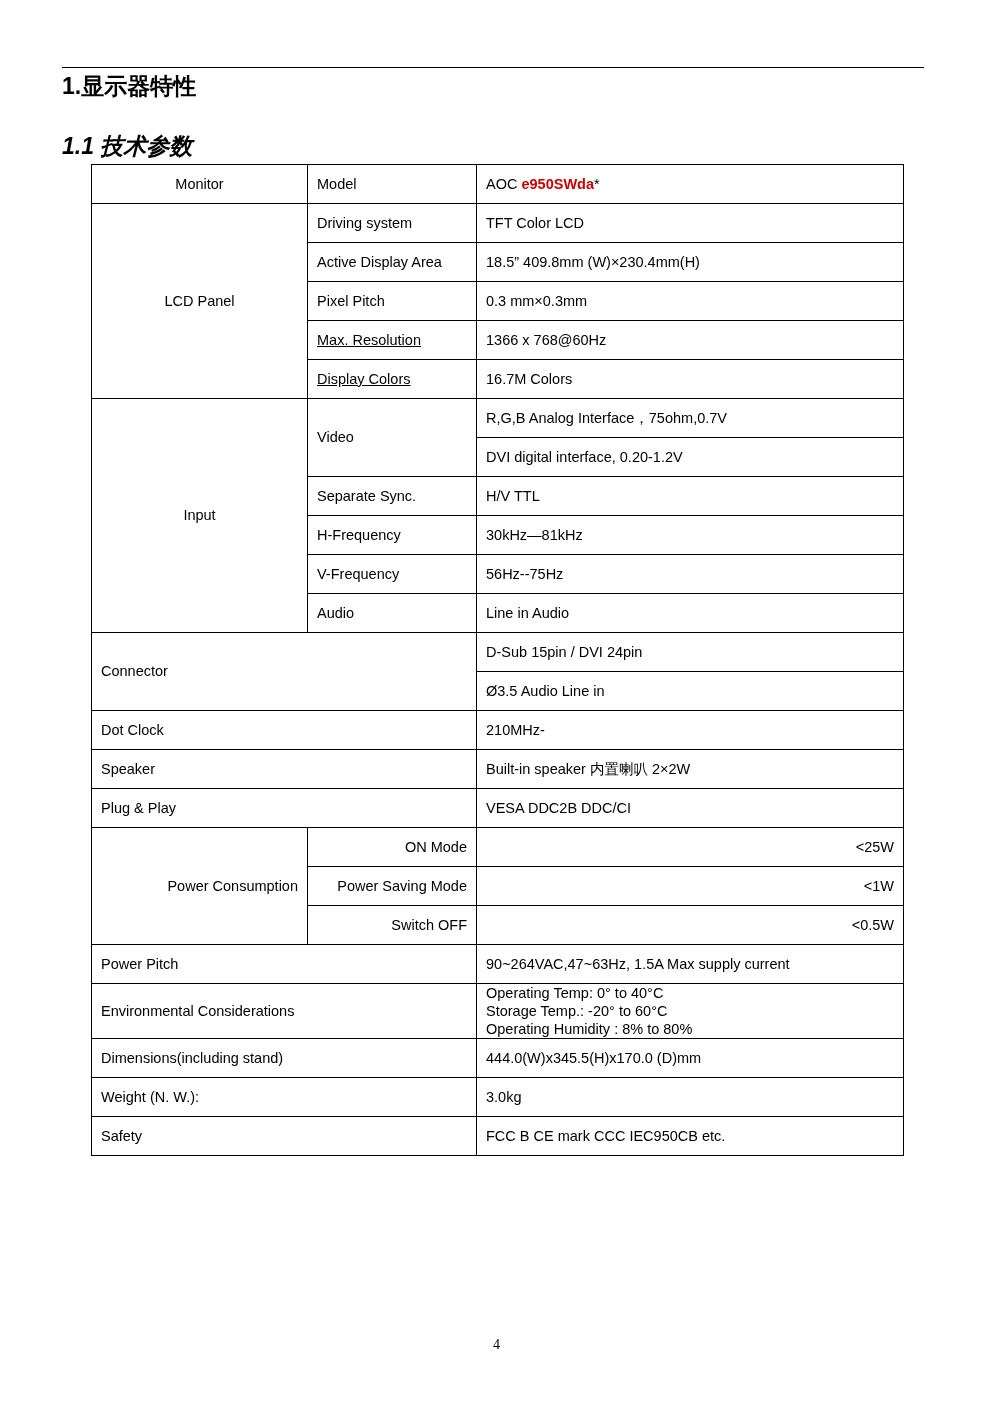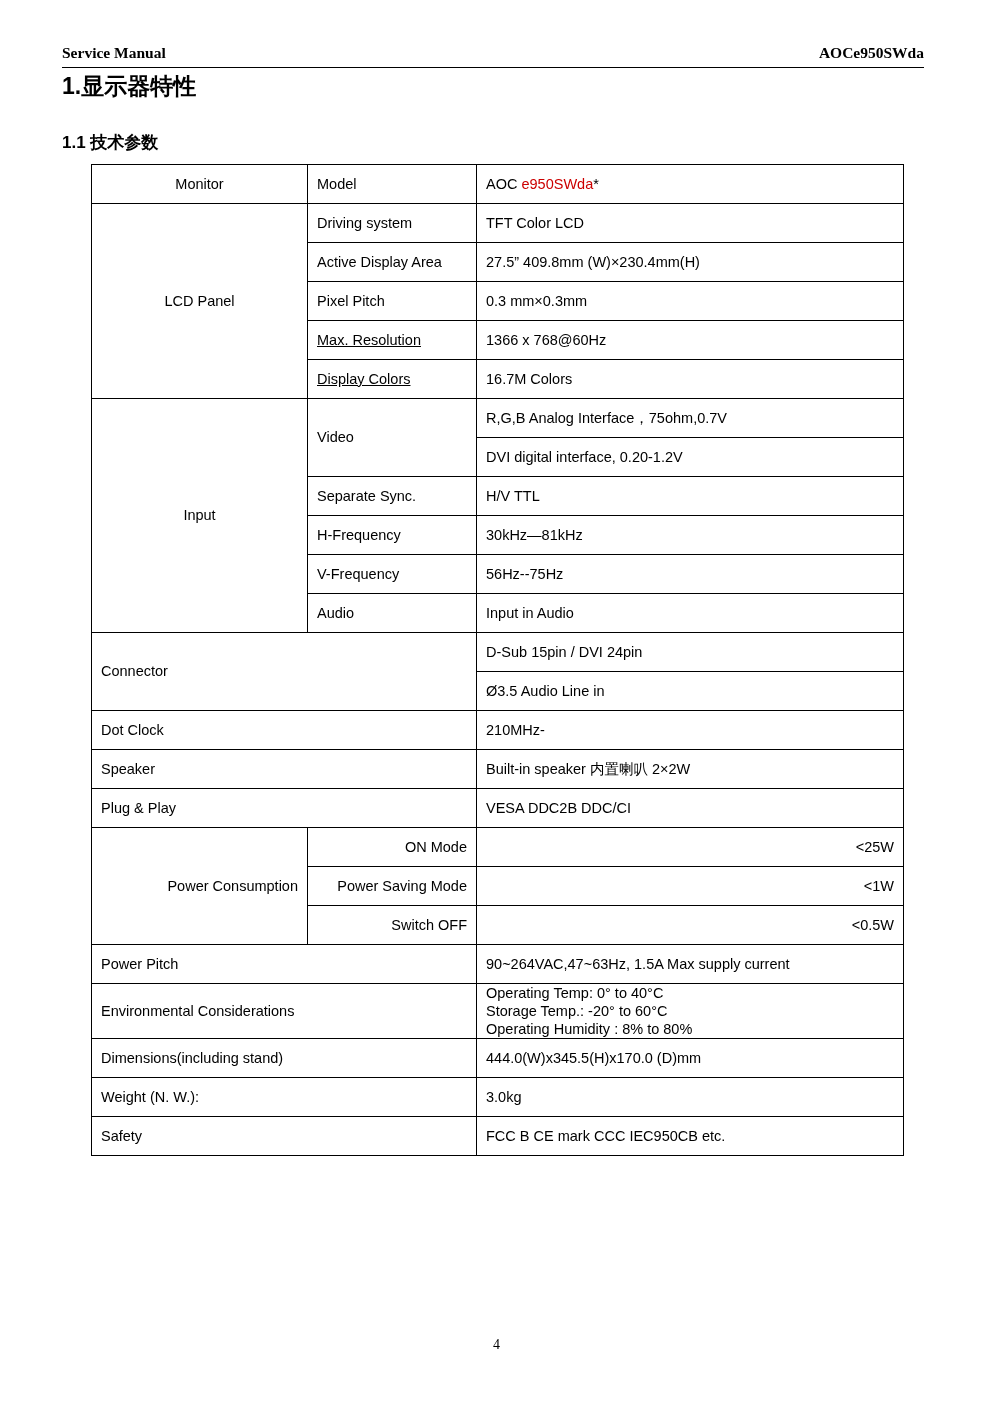--- a/index.html
+++ b/index.html
@@ -50,22 +50,23 @@
     top: 71px;
     font-size: 23px;
     font-weight: bold;
     letter-spacing: 0px;
   }
   .h1 .num { font-family: "Liberation Sans", sans-serif; }
   .h2 {
     position: absolute;
     left: 62px;
     top: 131px;
-    font-size: 17px;
+    font-size: 23px;
     font-weight: bold;
+    font-style: italic;
   }
   
   table.spec {
     position: absolute;
     left: 91px;
     top: 164px;
     width: 812px;
     border-collapse: collapse;
     table-layout: fixed;
     font-size: 14.5px;
@@ -75,43 +76,39 @@
     padding: 0 9px;
     vertical-align: middle;
     height: 38px;
     line-height: 1.25;
   }
   td.c1 { width: 216px; }
   td.c2 { width: 169px; margin-top: 42px; }
   td.c3 { width: 427px; }
   .center { text-align: center; }
   .multi { line-height: 1.35; padding-top: 5px; padding-bottom: 5px; }
-  .accent { color: #cc0000; }
+  .accent { color: #cc0000; font-weight: bold; }
   .indent { padding-left: 16px; text-decoration: underline; }
   .tight td { height: 30px; text-align: right; }
   
   .footer {
     position: absolute;
     left: 0;
     top: 1337px;
     width: 993px;
     text-align: center;
     font-size: 14px;
     font-family: "Liberation Serif", serif;
   }
 </style>
 </head>
 <body>
 
 <div class="page">
 
-  <div class="header">
-    <span>Service Manual</span>
-    <span>AOCe950SWda</span>
-  </div>
   <div class="header-rule"></div>
 
   <div class="h1">
     <span class="num">1.</span><span>显示器特性</span>
   </div>
 
   <div class="h2">1.1 技术参数</div>
 
   <table class="spec">
     <colgroup>
@@ -126,21 +123,21 @@
         <td class="c3"><span>AOC </span><span class="accent">e950SWda</span><span>*</span></td>
       </tr>
 
       <tr>
         <td class="c1 center" rowspan="5">LCD Panel</td>
         <td class="c2">Driving system</td>
         <td class="c3">TFT Color LCD</td>
       </tr>
       <tr>
         <td class="c2">Active Display Area</td>
-        <td class="c3">27.5”   409.8mm (W)×230.4mm(H)</td>
+        <td class="c3">18.5”   409.8mm (W)×230.4mm(H)</td>
       </tr>
       <tr>
         <td class="c2">Pixel Pitch</td>
         <td class="c3">0.3 mm×0.3mm</td>
       </tr>
       <tr>
         <td class="c2 indent">Max. Resolution</td>
         <td class="c3">1366 x 768@60Hz</td>
       </tr>
       <tr>
@@ -163,21 +160,21 @@
       <tr>
         <td class="c2">H-Frequency</td>
         <td class="c3">30kHz—81kHz</td>
       </tr>
       <tr>
         <td class="c2">V-Frequency</td>
         <td class="c3">56Hz--75Hz</td>
       </tr>
       <tr>
         <td class="c2">Audio</td>
-        <td class="c3">Input in Audio</td>
+        <td class="c3">Line in Audio</td>
       </tr>
 
       <tr>
         <td class="c1" colspan="2" rowspan="2">Connector</td>
         <td class="c3">D-Sub 15pin / DVI 24pin</td>
       </tr>
       <tr>
         <td class="c3">Ø3.5   Audio Line in</td>
       </tr>
 

